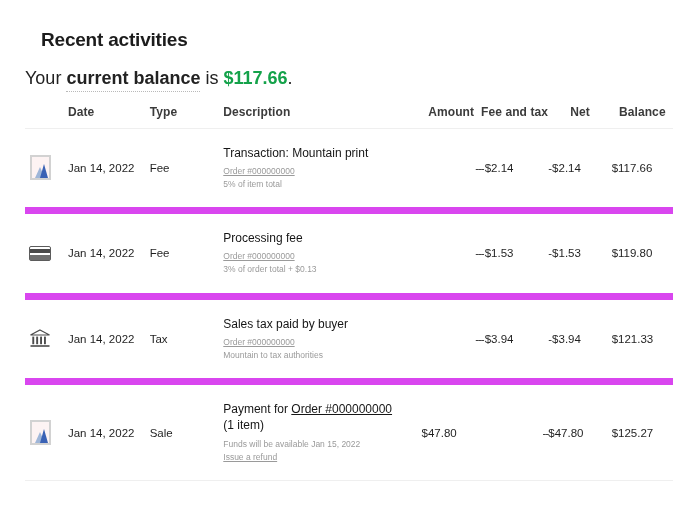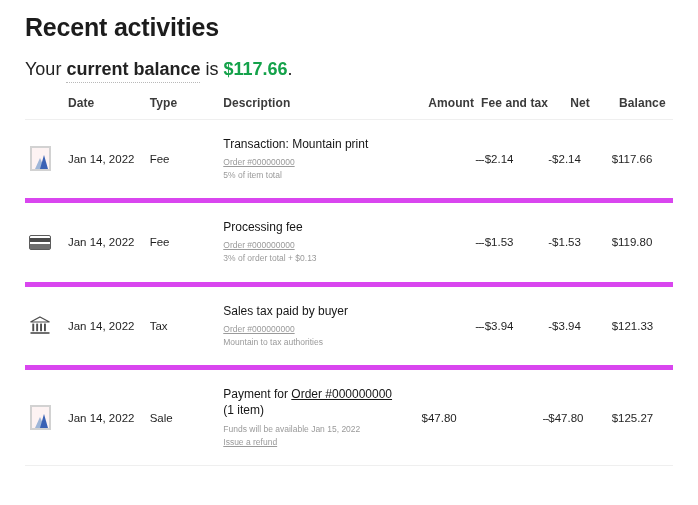--- a/index.html
+++ b/index.html
@@ -20,25 +20,25 @@
     position: relative;
     width: 698px;
     height: 505px;
     background: #ffffff;
     box-sizing: border-box;
     padding: 0 25px;
   }
 
   
   .page-title {
-    font-size: 25px;
+    font-size: 19px;
     font-weight: bold;
     letter-spacing: -0.2px;
     color: #1c1c1c;
-    margin: 0;
+    margin: 16px;
     padding-top: 13px;
   }
 
   .balance-line {
     font-size: 18px;
     color: #222222;
     margin-top: 17px;
     line-height: 1.2;
   }
   .balance-line .strong {
@@ -71,21 +71,21 @@
   .col-icon  { width: 42px; }
   .col-date  { width: 80px; }
   .col-type  { width: 72px; }
   .col-desc  { width: 194px; }
   .col-amt   { width: 58px; }
   .col-fee   { width: 66px; }
   .col-net   { width: 62px; }
   .col-bal   { width: 60px; }
 
   .tbl td {
-    border-top: 5px solid #d946ef;
+    border-top: 7px solid #d946ef;
     padding: 16px 0;
     vertical-align: middle;
     font-size: 11.5px;
     color: #1f1f1f;
   }
   .tbl tbody tr:first-child td { border-top: 1px solid #efefef; }
   .tbl tbody tr:last-child td { border-bottom: 1px solid #efefef; }
 
   .cell-date { font-size: 11.5px; white-space: nowrap; }
   .cell-type { font-size: 11.5px; }

